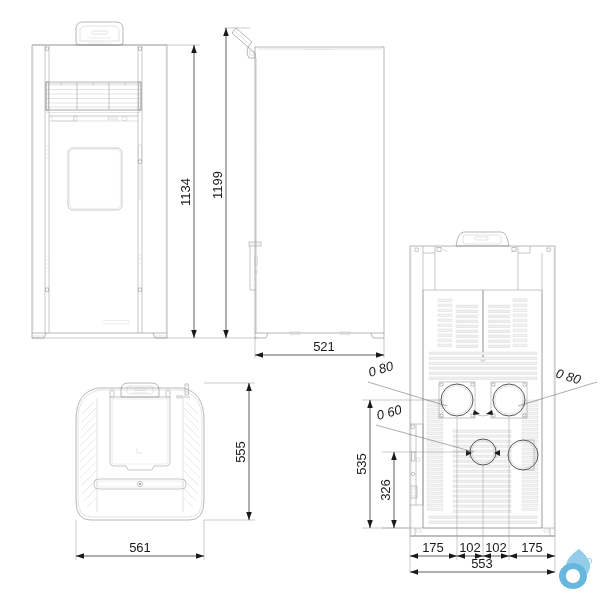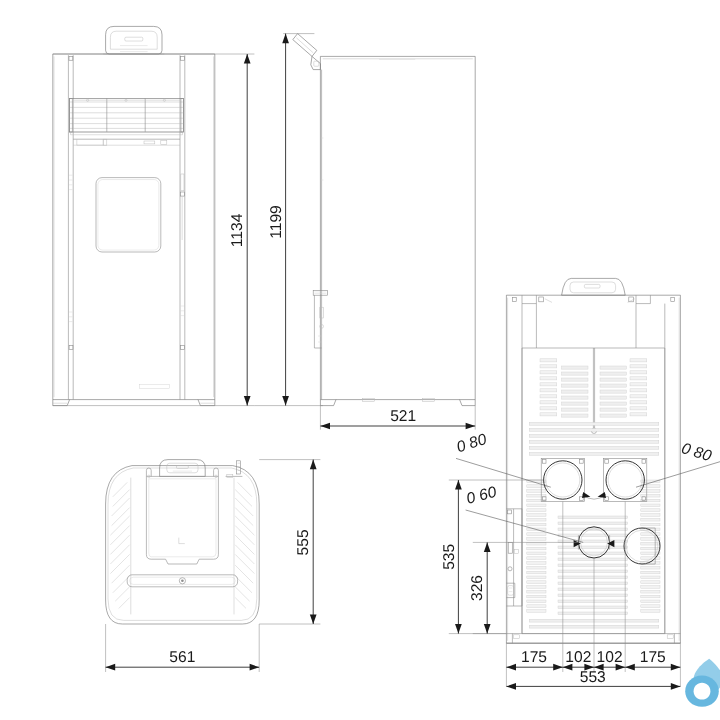--- a/index.html
+++ b/index.html
@@ -3,21 +3,21 @@
 <meta charset="utf-8">
 <style>
   html,body{margin:0;padding:0;}
   body{
     width:600px;height:600px;
     background:#ffffff;
     font-family:"Liberation Sans", sans-serif;
     overflow:hidden;
     position:relative;
   }
-  #sheet{position:absolute;left:16px;top:0;width:480px;height:600px;}
+  #sheet{position:absolute;left:4px;top:0;width:480px;height:600px;}
   .dimtext{
     font-family:"Liberation Sans", sans-serif;
     font-size:13px;
     fill:#1a1a1a;
     font-weight:400;
   }
   .dimtext.dia{font-size:13px;font-style:italic;}
   svg text{user-select:none;}
   .ln{stroke:#6f6f6f;stroke-width:.5;fill:none;}
   .ln-dk{stroke:#2b2b2b;stroke-width:.8;fill:none;}

